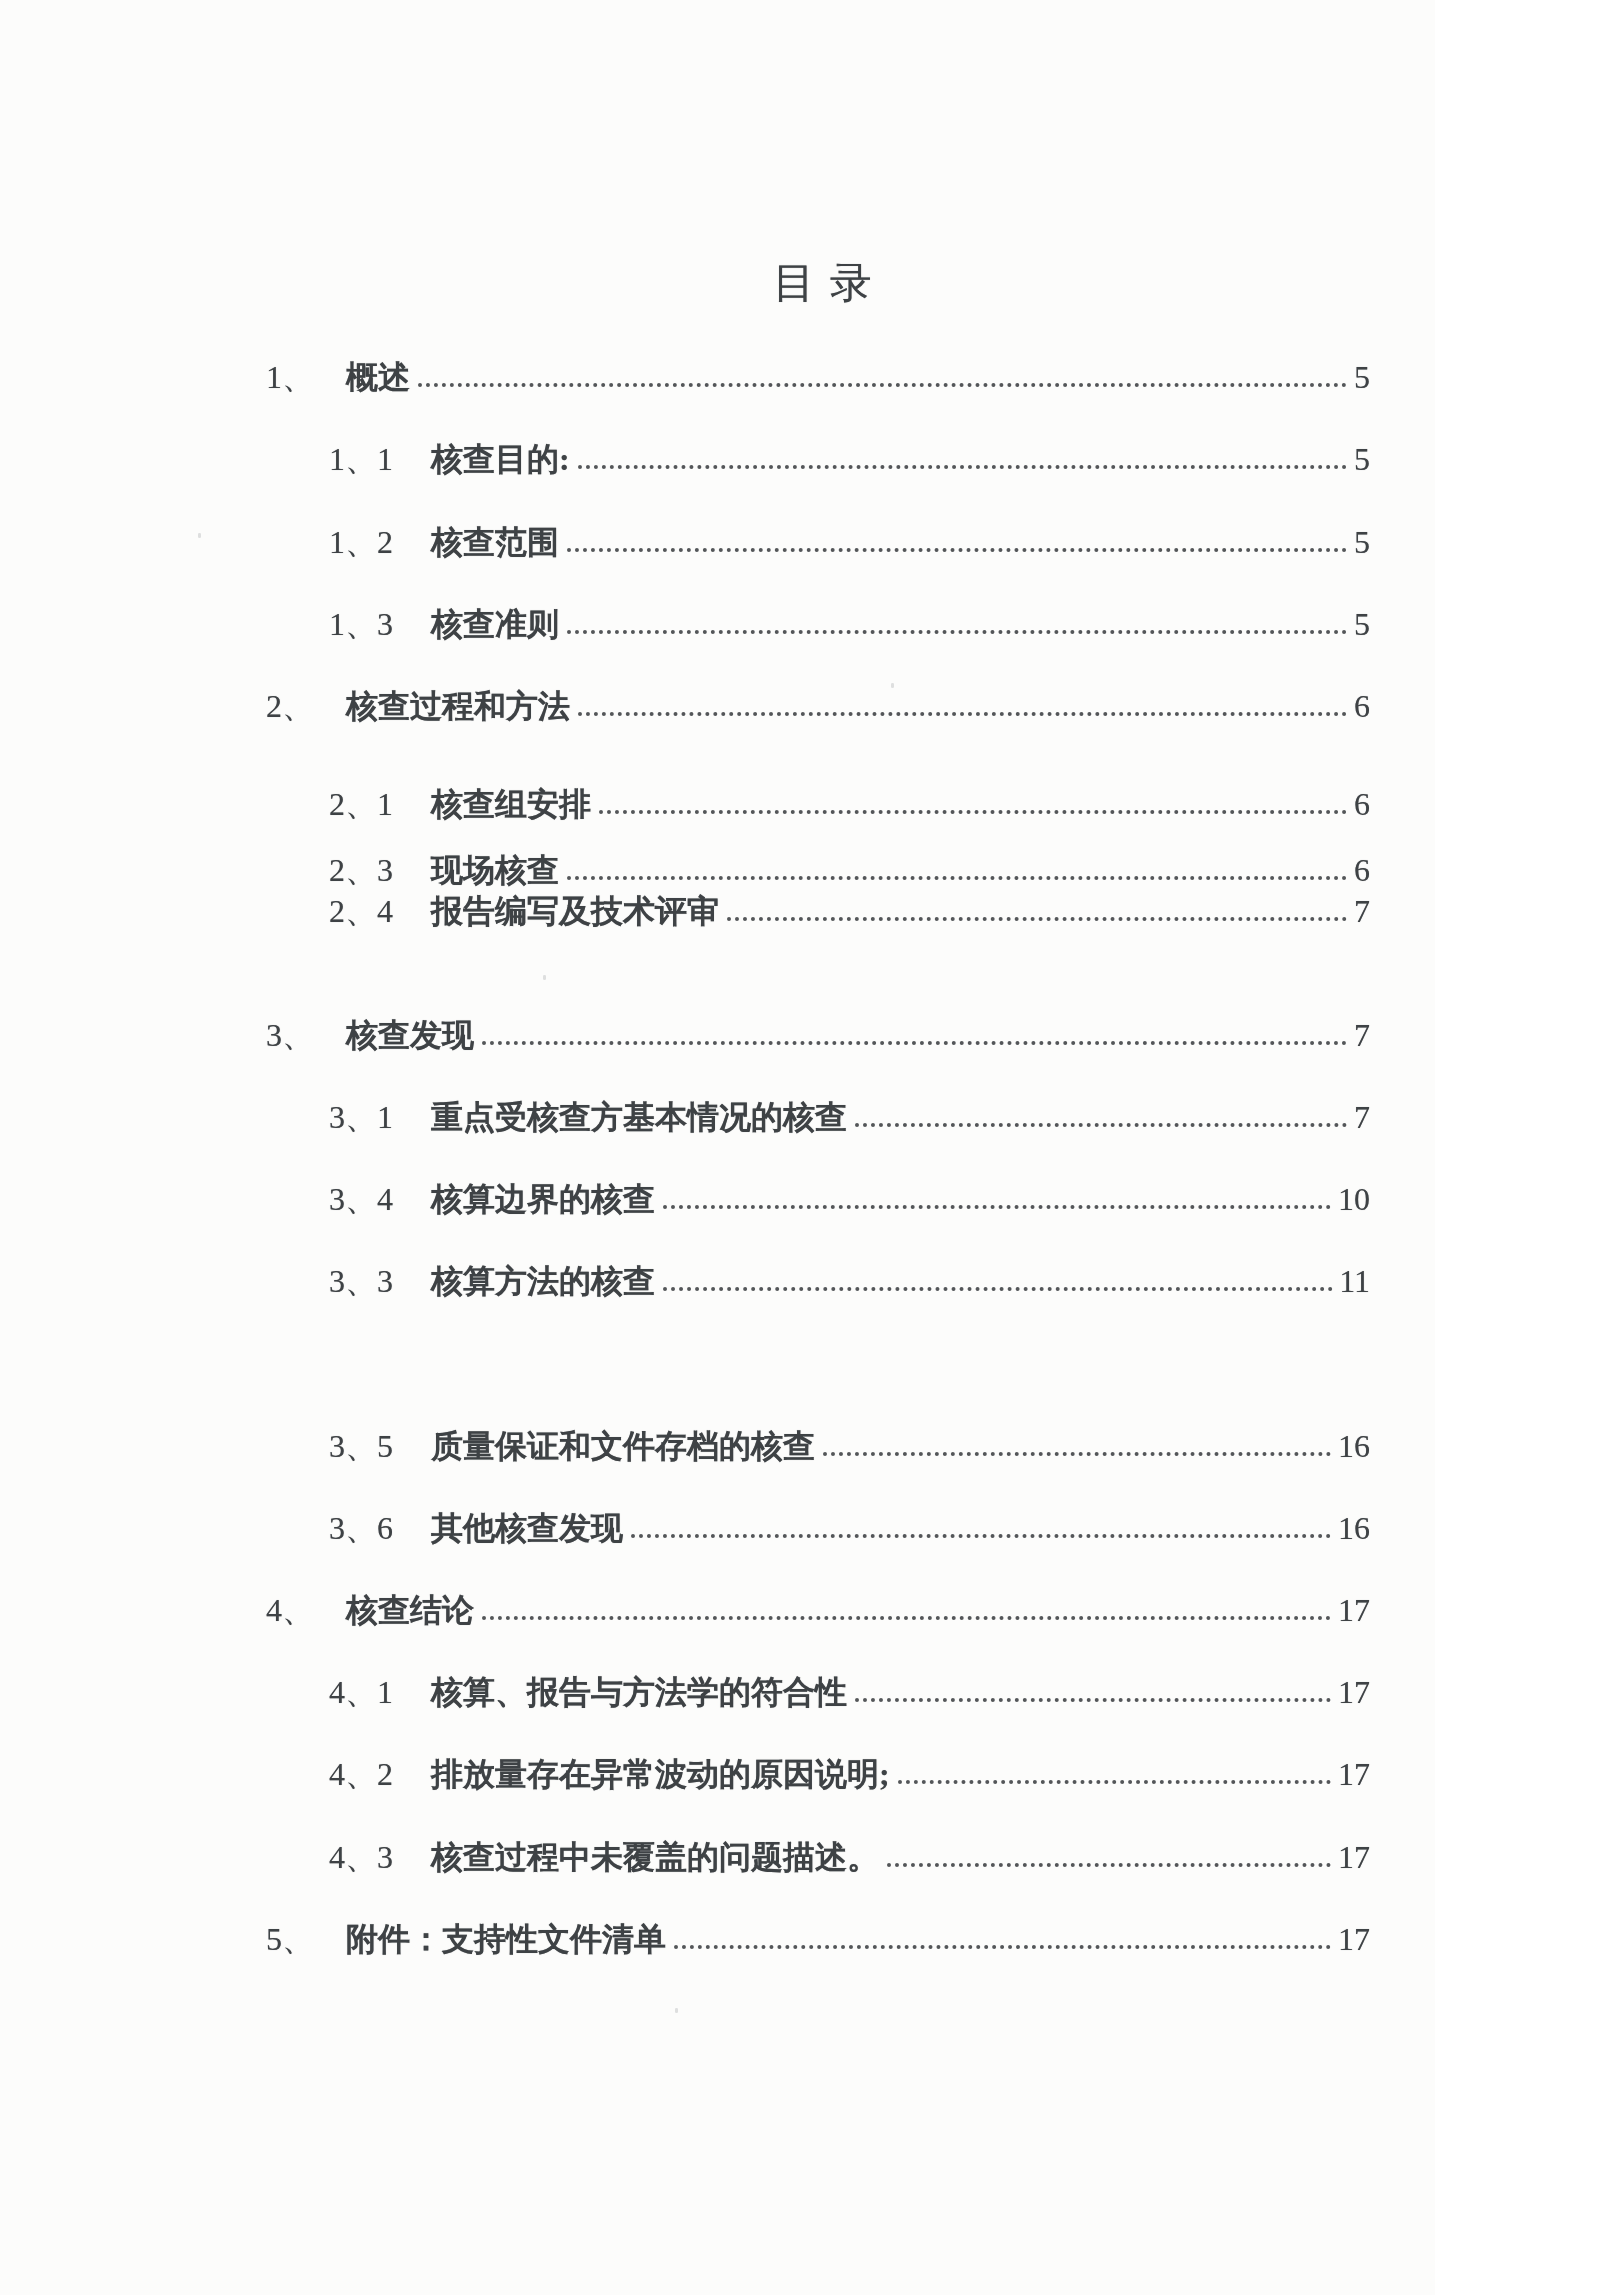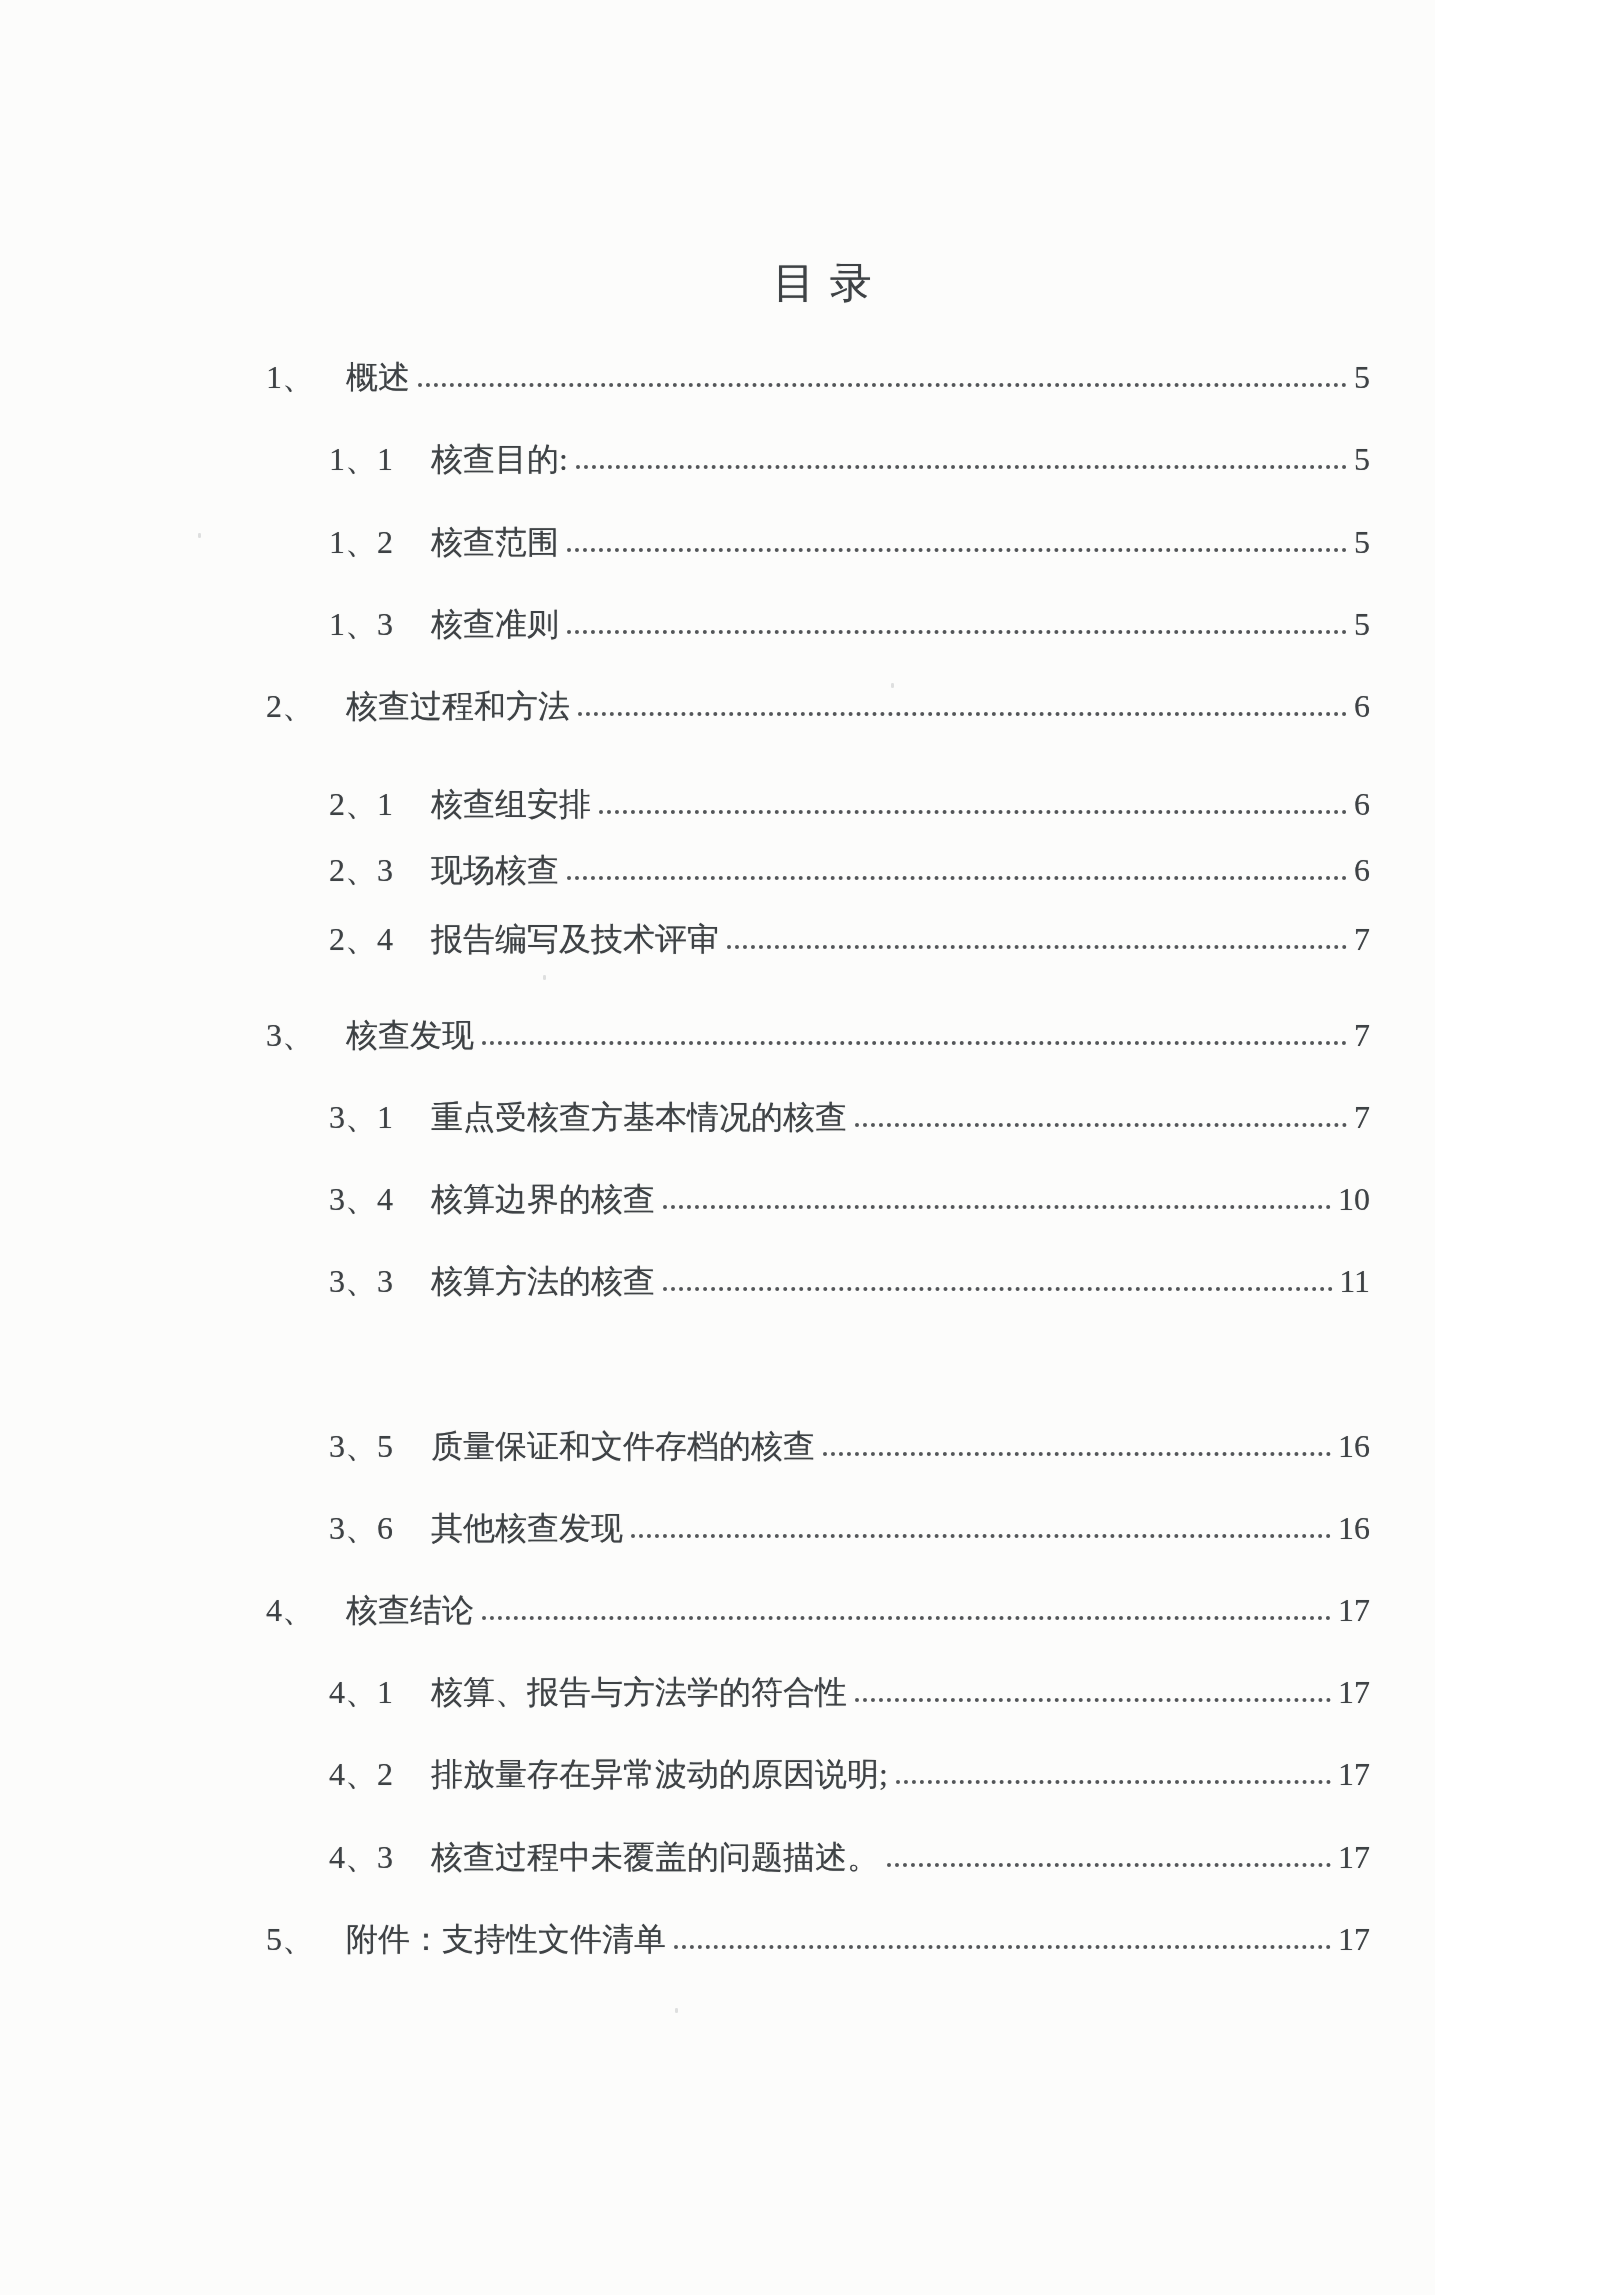--- a/index.html
+++ b/index.html
@@ -37,21 +37,21 @@
     display: flex;
     align-items: flex-end;
     font-size: 32px;
     line-height: 1;
     text-shadow: 0 0 0.7px rgba(62, 66, 69, 0.55);
     white-space: nowrap;
   }
   .toc-row .num { flex: 0 0 auto; }
   .toc-row.l1 .num { width: 80px; }
   .toc-row.l2 .num { margin-left: 63px; width: 102px; }
-  .toc-row .label { flex: 0 0 auto; }
+  .toc-row .label { flex: 0 0 auto; font-weight: bold; }
   .toc-row .leader {
     flex: 1 1 auto;
     min-width: 27px;
     border-bottom: 4px dotted var(--dots, #46494c);
     margin: 0 6.7px 6px 8px;
     opacity: 0.92;
   }
   .toc-row .pagenum {
     flex: 0 0 auto;
     font-size: 32px;
@@ -107,21 +107,21 @@
       <span class="label">核查组安排</span>
       <span class="leader"></span>
       <span class="pagenum">6</span>
   </div>
   <div class="toc-row l2" style="top:835px">
     <span class="num">2、3</span>
       <span class="label">现场核查</span>
       <span class="leader"></span>
       <span class="pagenum">6</span>
   </div>
-  <div class="toc-row l2" style="top:904px">
+  <div class="toc-row l2" style="top:876px">
     <span class="num">2、4</span>
       <span class="label">报告编写及技术评审</span>
       <span class="leader"></span>
       <span class="pagenum">7</span>
   </div>
   <div class="toc-row l1" style="top:1000px">
     <span class="num">3、</span>
       <span class="label">核查发现</span>
       <span class="leader"></span>
       <span class="pagenum">7</span>

